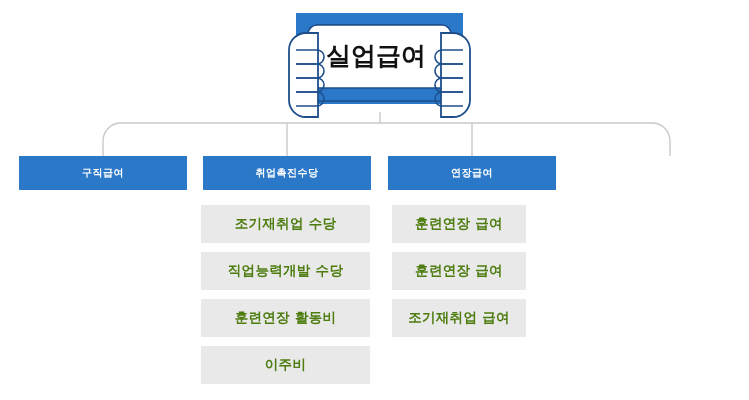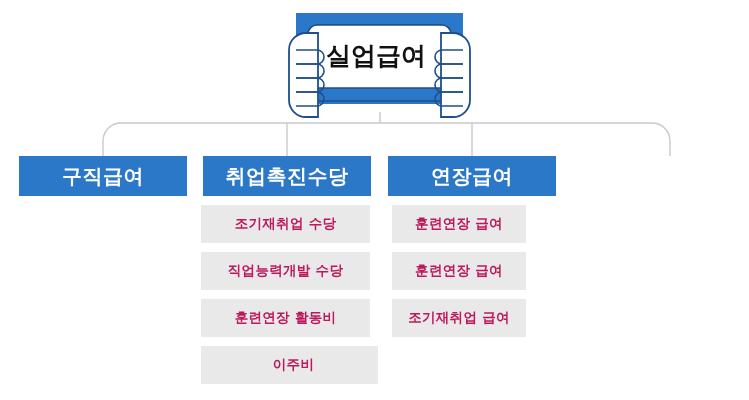--- a/index.html
+++ b/index.html
@@ -62,55 +62,55 @@
     left: 0;
     top: 112px;
     width: 749px;
     height: 50px;
   }
 
   
   .lvl1 {
     position: absolute;
     top: 156px;
-    height: 40px;
+    height: 34px;
     background: #2b78c8;
     color: #ffffff;
-    font-size: 20px;
+    font-size: 10px;
     font-weight: bold;
     display: flex;
     align-items: center;
     justify-content: center;
     letter-spacing: 0.5px;
   }
   .lvl1.c0 { left: 19px;  width: 168px; }
   .lvl1.c1 { left: 203px; width: 168px; align-items: center; }
   .lvl1.c2 { left: 388px; width: 168px; justify-content: center; }
   .lvl1.c3 { left: 573px; width: 159px; }
 
   
   .lvl2 {
     position: absolute;
     height: 38px;
     background: #e9e9e9;
-    color: #be185d;
+    color: #4d7c0f;
     font-size: 13.5px;
     font-weight: bold;
     display: flex;
     align-items: center;
     justify-content: center;
     letter-spacing: 0.3px;
   }
   .col-b { left: 201px; width: 169px; }
   .col-c { left: 392px; width: 134px; }
 
   .r0 { top: 205px; }
   .r1 { top: 252px; }
   .r2 { top: 299px; }
-  .r3 { top: 346px; padding-left: 8px; }
+  .r3 { top: 346px; }
 </style>
 </head>
 <body>
 
 <div id="diagram">
 
   <div class="sign-wrap">
     <svg class="sign-svg" viewBox="0 0 212 122" xmlns="http://www.w3.org/2000/svg">
 
       <path d="M26,13 H193 V104 H26 Z" fill="#2b78c8"></path>

